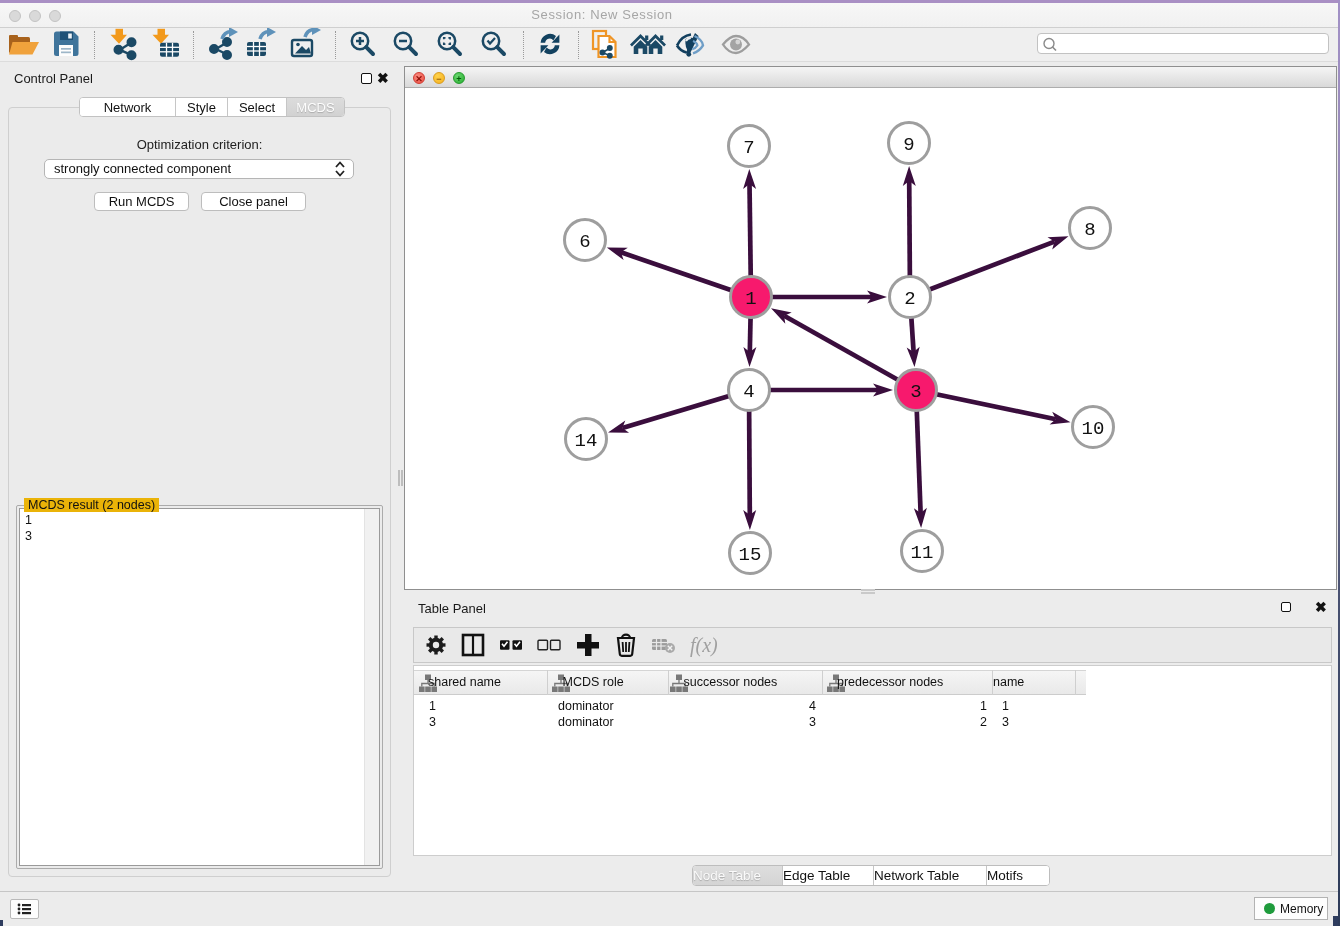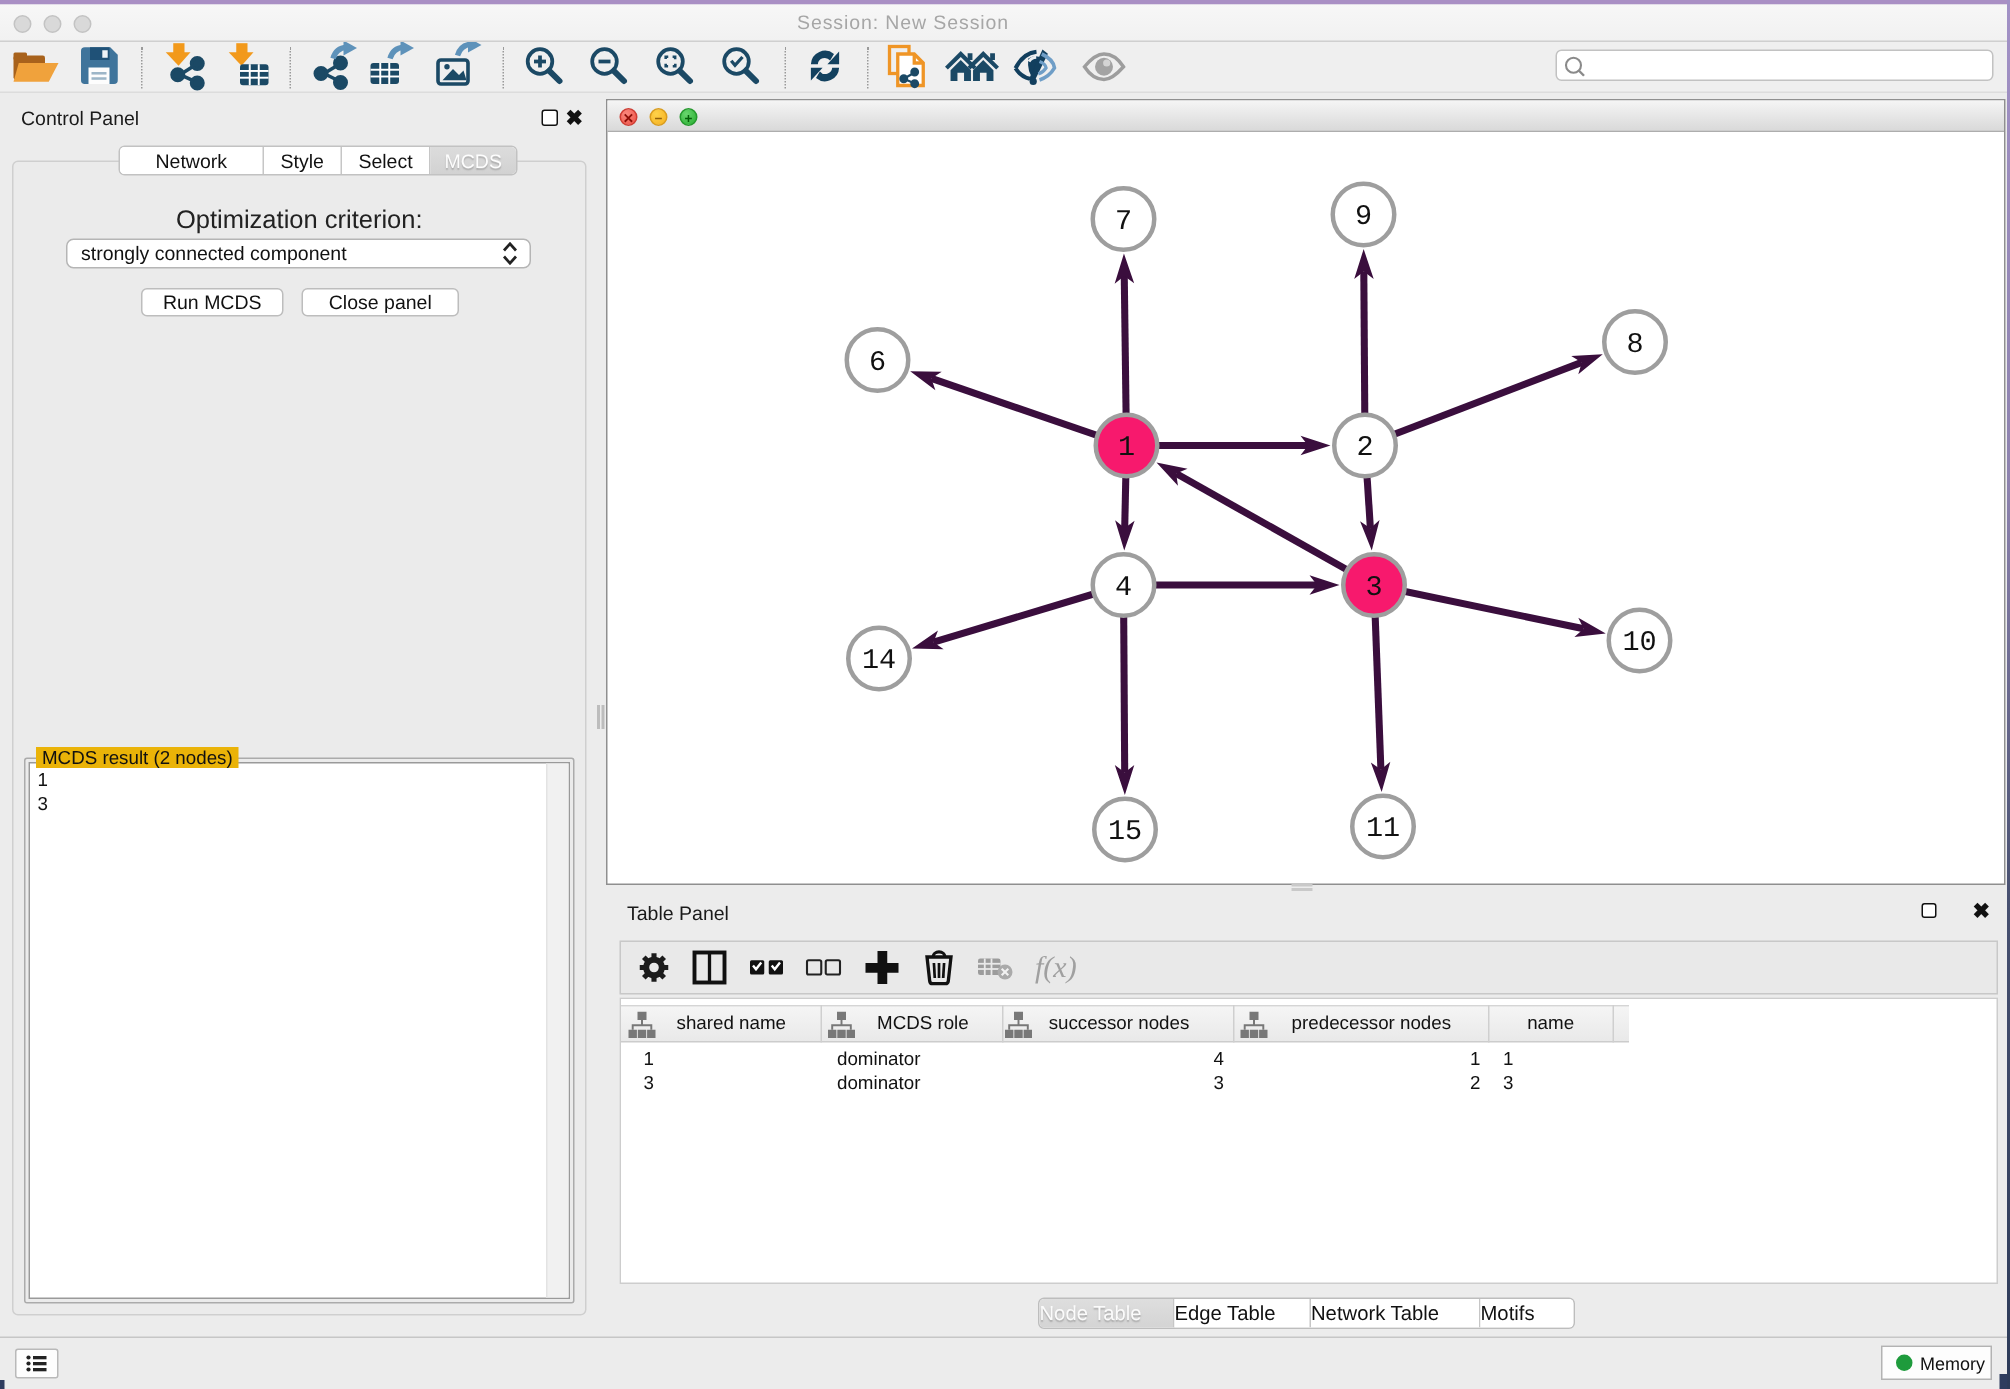--- a/index.html
+++ b/index.html
@@ -13,39 +13,39 @@
 #rightedge{left:1338px;top:0;width:2px;height:926px;background:linear-gradient(#a291c6 0%,#8d82ae 35%,#475070 65%,#2c3a58 100%,#2c3752)}
 
 #cptitle{left:14px;top:71px;font-size:13px;color:#1a1a1a}
 .winbtn-sq{width:11px;height:11px;border:1.6px solid #111;border-radius:2px;background:#fff}
 .winbtn-x{font-size:14px;font-weight:bold;color:#111;line-height:12px}
 #cpbox{left:8px;top:107px;width:383px;height:770px;background:#ebebeb;border:1px solid #cfcfcf;border-radius:4px}
 .tabgrp{position:absolute;display:flex;border:1px solid #c2c2c2;border-radius:4px;overflow:hidden;background:#fff}
 .tab{font-size:13px;color:#111;text-align:center;border-right:1px solid #c6c6c6;background:#fff;line-height:19px}
 .tab.last{border-right:none}
 .tab.sel{background:linear-gradient(#dcdcdc,#d2d2d2);color:#fdfdfd;text-shadow:0 1px 1px #aaa}
-#optlabel{left:8px;top:137px;width:383px;text-align:center;font-size:17px;color:#222}
+#optlabel{left:8px;top:137px;width:383px;text-align:center;font-size:13px;color:#222}
 #dropdown{left:44px;top:159px;width:310px;height:20px;background:#fff;border:1px solid #b5b5b5;border-radius:5px;font-size:13px;line-height:18px;padding-left:9px;color:#111}
 .btn{position:absolute;height:19px;background:#fff;border:1px solid #bdbdbd;border-radius:4px;font-size:13px;text-align:center;line-height:17px;color:#111}
 #grpbox{left:16px;top:505px;width:367px;height:364px;border:1px solid #ababab;border-radius:2px}
 #grplabel{left:24px;top:498px;background:#eab308;padding:0 4px;font-size:12.5px;color:#111}
 #grpinner{left:19px;top:508px;width:361px;height:358px;background:#fff;border:1px solid #9a9a9a}
 #grptext{left:25px;top:512px;font-size:12.5px;line-height:16px;color:#111}
 #grpsb{left:364px;top:509px;width:15px;height:356px;background:#f1f1f1;border-left:1px solid #e3e3e3}
 
 #netwin{left:404px;top:66px;width:933px;height:524px;background:#fff;border:1px solid #8f8f8f}
 #nettb{left:0;top:0;width:931px;height:21px;background:linear-gradient(#f5f5f5,#d9d9d9);border-bottom:1px solid #adadad}
 .light{position:absolute;top:4.5px;width:12px;height:12px;border-radius:50%;font-size:9px;font-weight:bold;text-align:center;line-height:12px}
 #nettitle{left:0;top:4px;width:931px;text-align:center;font-size:13px;font-weight:bold;letter-spacing:0.8px;color:#222}
 
 #tptitle{left:418px;top:601px;font-size:13px;color:#1a1a1a}
 #tptbar{left:413px;top:627px;width:919px;height:36px;background:#e9e9e9;border:1px solid #c8c8c8}
 #tablearea{left:413px;top:665px;width:919px;height:191px;background:#fff;border:1px solid #cdcdcd}
 #thead{left:0;top:4px;width:672px;height:25px;background:linear-gradient(#f5f5f5,#e9e9e9);border-top:1px solid #d5d5d5;border-bottom:1px solid #cccccc}
-.th{position:absolute;top:4px;height:25px;border-right:1px solid #cfcfcf;font-size:12.5px;text-align:center;line-height:24px;color:#111}
+.th{position:absolute;top:4px;height:25px;border-right:1px solid #cfcfcf;font-size:12.5px;text-align:left;line-height:24px;color:#111}
 .row{position:absolute;font-size:12.5px;color:#111;height:16px;line-height:16px}
 
 #bt{left:692px;top:865px;display:flex;border:1px solid #bdbdbd;border-radius:4px;overflow:hidden;background:#fff;height:21px}
 .btab{font-size:13.5px;color:#111;line-height:20px;border-right:1px solid #c6c6c6;background:#fff}
 .btab.sel{background:linear-gradient(#dedede,#d4d4d4);color:#fbfbfb;text-shadow:0 1px 1px #aaa;border-right:1px solid #c6c6c6}
 .btab.last{border-right:none}
 
 #statusbar{left:0;top:891px;width:1340px;height:35px;background:#ececec;border-top:1px solid #c6c6c6}
 #listbtn{left:10px;top:899px;width:29px;height:20px;background:#fdfdfd;border:1px solid #b9b9b9;border-radius:2px}
 #membtn{left:1254px;top:897px;width:74px;height:23px;background:#fdfdfd;border:1px solid #b3b3b3;font-size:12px;color:#111;display:flex;align-items:center}
@@ -369,21 +369,21 @@
    <rect x="3.4" y="3.5" width="5.6" height="5.5" fill="#787878"></rect>
   </g>
       </defs>
   <use href="#orgic" x="14" y="13"></use>
       <use href="#orgic" x="147" y="13"></use>
       <use href="#orgic" x="265" y="13"></use>
       <use href="#orgic" x="422" y="13"></use>
  </svg>
  <div class="th" style="left:0;width:134px"><span style="margin-left:14px">shared name</span></div>
  <div class="th" style="left:134.5px;width:120.5px"><span style="margin-left:14px">MCDS role</span></div>
- <div class="th" style="left:255.5px;width:153px"><span style="margin-left:1px">successor nodes</span></div>
+ <div class="th" style="left:255.5px;width:153px"><span style="margin-left:14px">successor nodes</span></div>
  <div class="th" style="left:409px;width:169.5px"><span style="margin-left:14px">predecessor nodes</span></div>
  <div class="th" style="left:579px;width:82.5px;border-right:1px solid #cfcfcf">name</div>
  <div class="row" style="left:15px;top:32px">1</div>
  <div class="row" style="left:144px;top:32px">dominator</div>
  <div class="row" style="left:256px;top:32px;width:146px;text-align:right">4</div>
  <div class="row" style="left:409px;top:32px;width:164px;text-align:right">1</div>
  <div class="row" style="left:588px;top:32px">1</div>
  <div class="row" style="left:15px;top:48px">3</div>
  <div class="row" style="left:144px;top:48px">dominator</div>
  <div class="row" style="left:256px;top:48px;width:146px;text-align:right">3</div>

